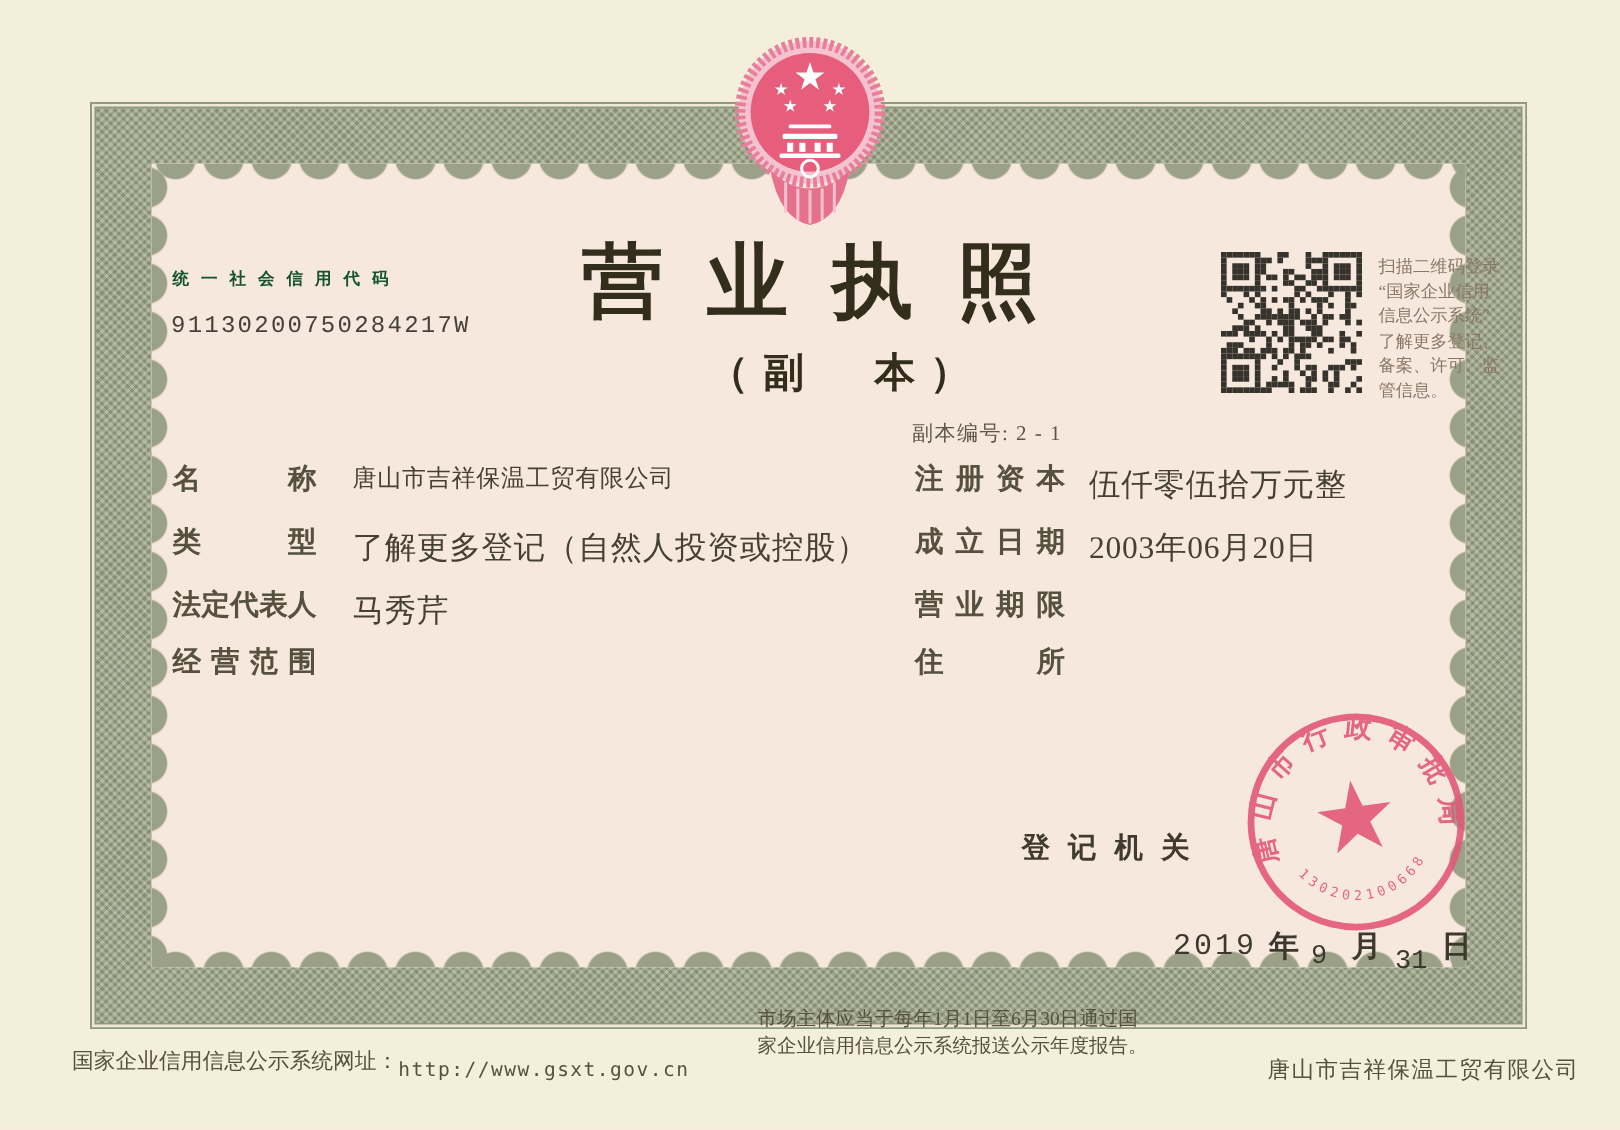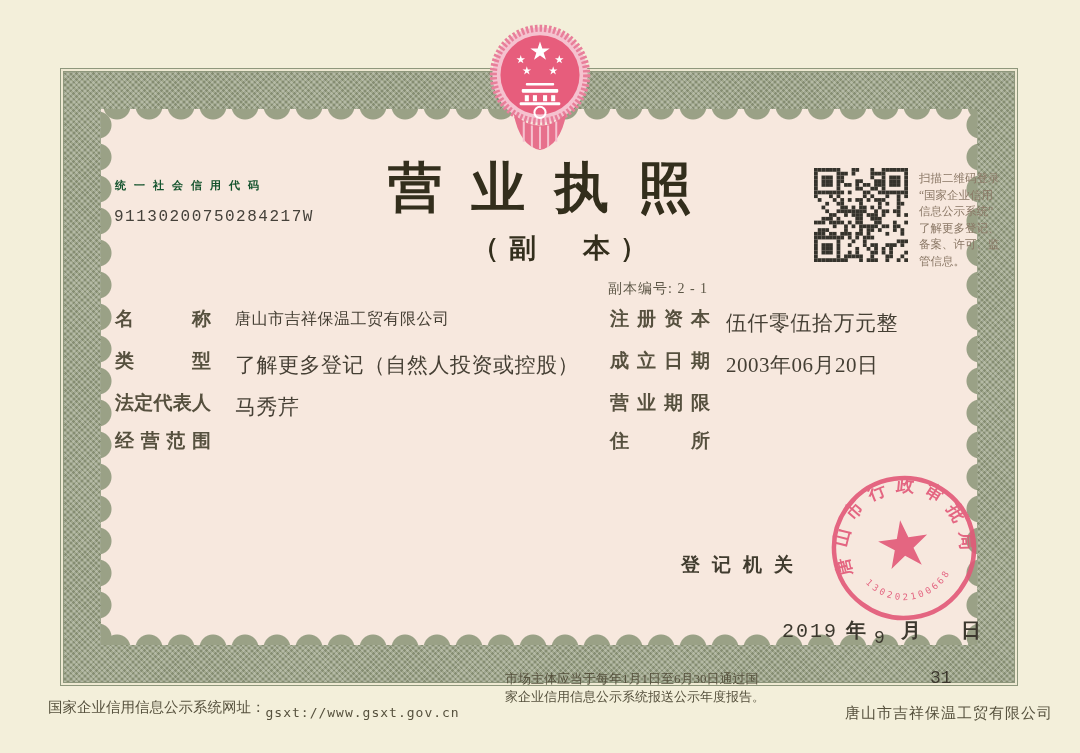--- a/index.html
+++ b/index.html
@@ -67,21 +67,21 @@
 
   .reg-label{left:681px;top:552px;width:112px;font-size:19px;font-weight:600;color:#403b2e;}
 
   
   .seal{left:824px;top:468px;width:160px;height:160px;opacity:.9;transform:rotate(-8deg);z-index:4;}
   .date-part{position:absolute;color:#3c382e;font-family:Liberation Mono, monospace;}
   .d-year{left:782px;top:620px;font-size:20px;letter-spacing:2px;}
   .d-ychar{left:846px;top:617px;font-size:20px;font-weight:600;}
   .d-month{left:874px;top:628px;font-size:18px;}
   .d-mchar{left:901px;top:617px;font-size:20px;font-weight:600;}
-  .d-day{left:930px;top:631px;font-size:18px;margin-top:37px;}
+  .d-day{left:930px;top:631px;font-size:18px;}
   .d-dchar{left:961px;top:617px;font-size:20px;font-weight:600;}
 
   
   .footer-left{left:48px;top:698px;font-size:14.5px;color:#56513d;}
   .footer-left .url{font-family:"DejaVu Sans Mono",monospace;font-size:13px;letter-spacing:1px;
     position:relative;top:5px;}
   .footer-mid{left:505px;top:670px;width:262px;font-size:13px;line-height:18px;color:#56513d;}
   .footer-right{left:845px;top:704px;font-size:15px;letter-spacing:1px;color:#56513d;}
 </style>
 </head>
@@ -537,19 +537,19 @@
 </div>
 
 <div class="date-part d-year">2019</div>
 <div class="date-part d-ychar">年</div>
 <div class="date-part d-month">9</div>
 <div class="date-part d-mchar">月</div>
 <div class="date-part d-day">31</div>
 <div class="date-part d-dchar">日</div>
 
 <div class="abs footer-left">
-  <span>国家企业信用信息公示系统网址：</span><span class="url">gsxt://www.gsxt.gov.cn</span>
+  <span>国家企业信用信息公示系统网址：</span><span class="url">http://www.gsxt.gov.cn</span>
 </div>
 <div class="abs footer-mid">
   <div>市场主体应当于每年1月1日至6月30日通过国</div>
   <div>家企业信用信息公示系统报送公示年度报告。</div>
 </div>
 <div class="abs footer-right">唐山市吉祥保温工贸有限公司</div>
 
 </body></html>

